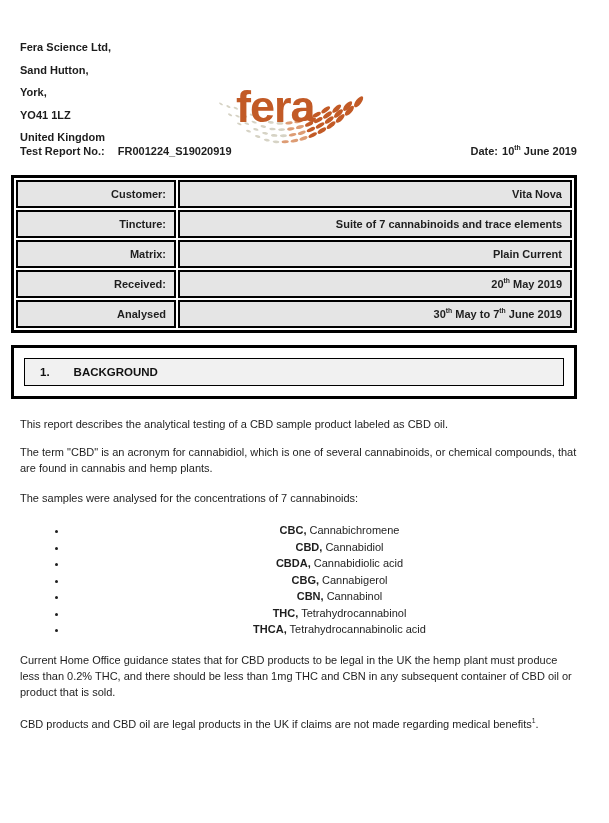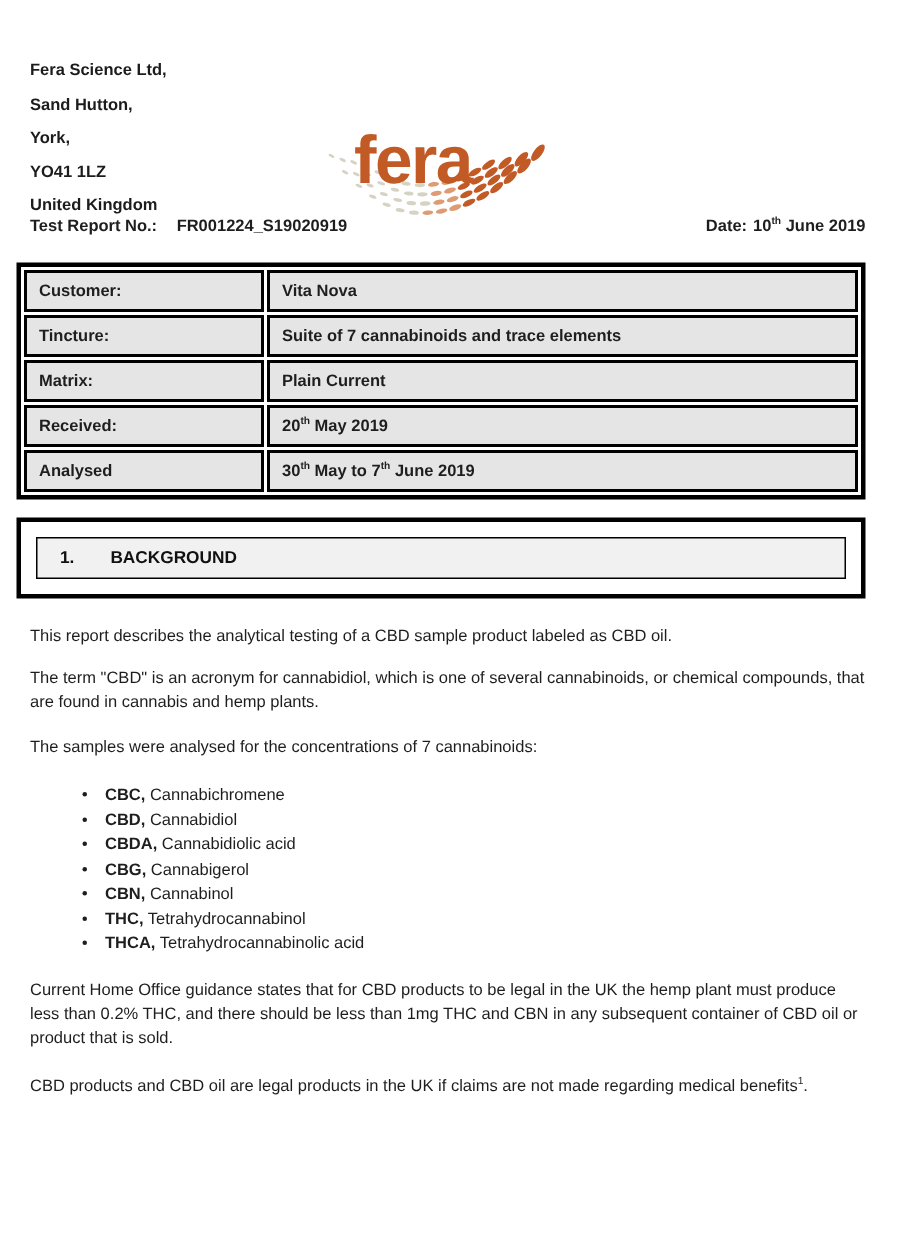--- a/index.html
+++ b/index.html
@@ -35,20 +35,21 @@
     margin: 0 32px 0 20px;
     font-size: 11px; font-weight: bold; line-height: 15px; gap: 13px;
   }
   .meta-value { margin-left: 13px; }
   .meta-right .date-value { margin-left: 4px; }
 
   .info-table-wrap {
     margin: 16px 32px 0 11px;
     border: 3px solid #000;
     background: #fff;
+    text-align: right;
   }
   .info-table-wrap table {
     width: 100%;
     border-collapse: separate;
     border-spacing: 2px;
   }
   .info-table-wrap td {
     border: 2px solid #000;
     background: #e5e5e5;
     font-size: 11px; font-weight: bold; line-height: 14px;
@@ -76,20 +77,21 @@
   .p1 { margin-top: 17px; }
   .p2 { margin-top: 12px; }
   .p3 { margin-top: 14px; }
   .p4 { margin-top: 14px; }
   .p5 { margin-top: 16px; }
 
   ul.cannabinoids {
     margin: 16px 0 0 0;
     padding-left: 68px;
     list-style-type: disc;
+    text-align: center;
   }
   ul.cannabinoids li {
     font-size: 11px; line-height: 16.5px;
     padding-left: 2px;
   }
 
   .b { font-weight: bold; }
   .sup { vertical-align: super; font-size: 0.62em; line-height: 0; }
 </style>
 </head>

